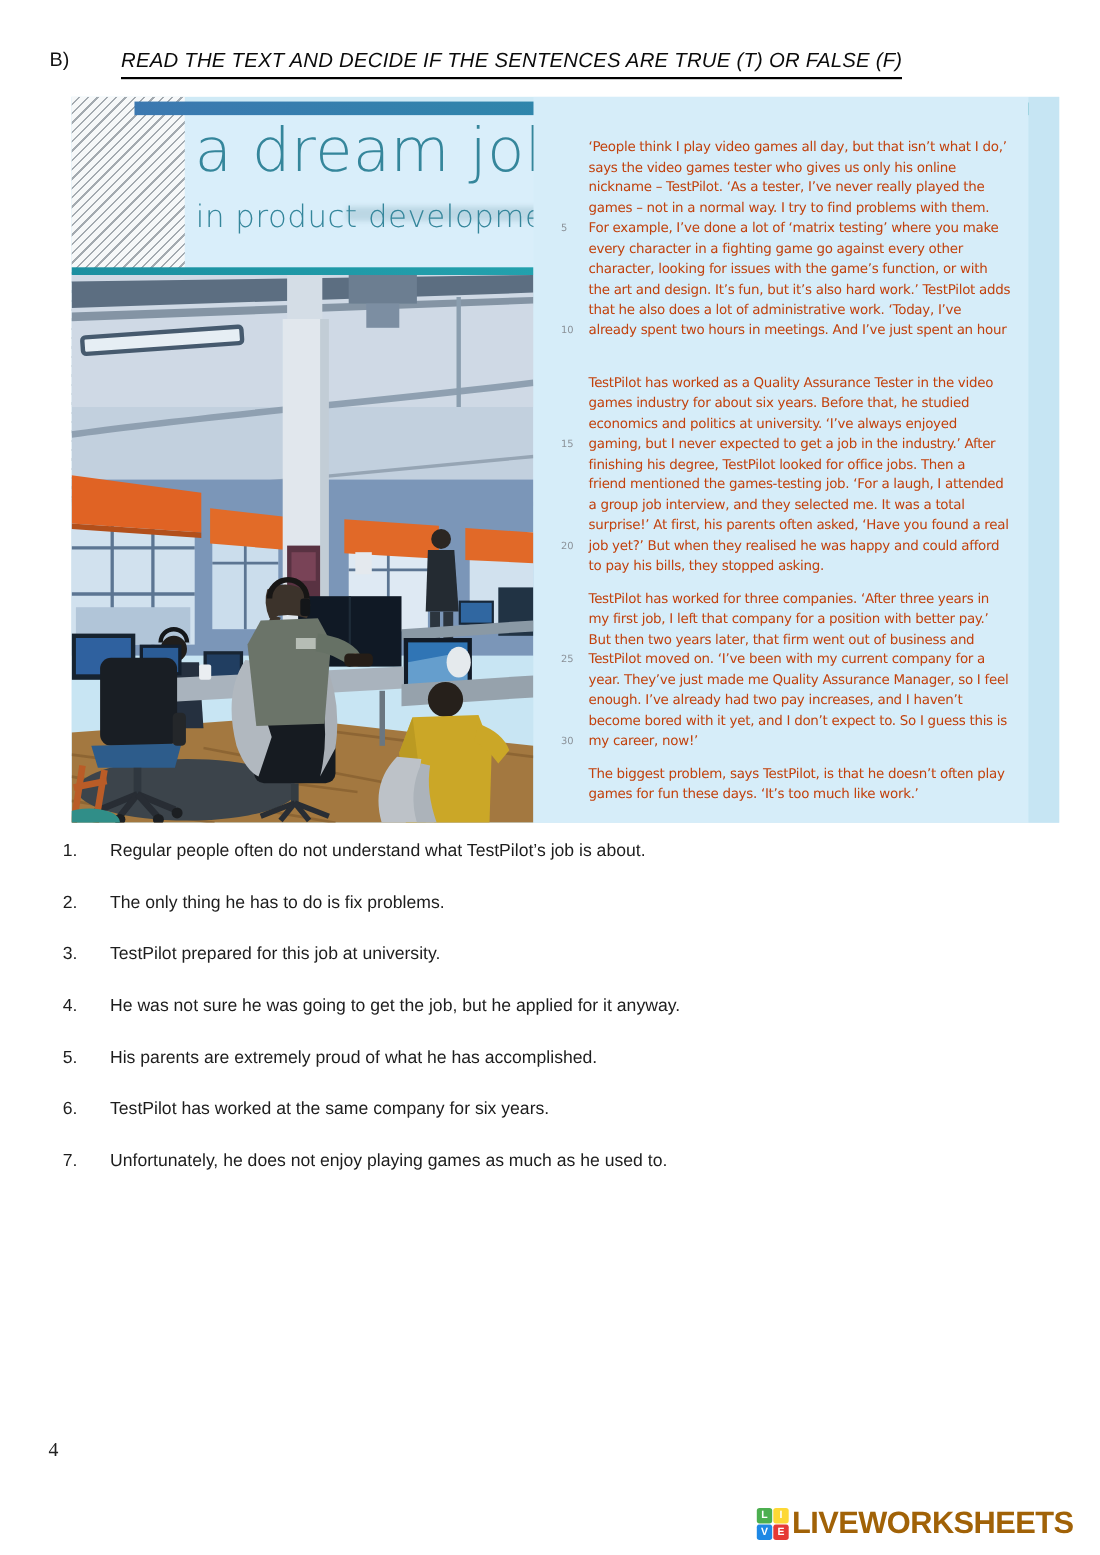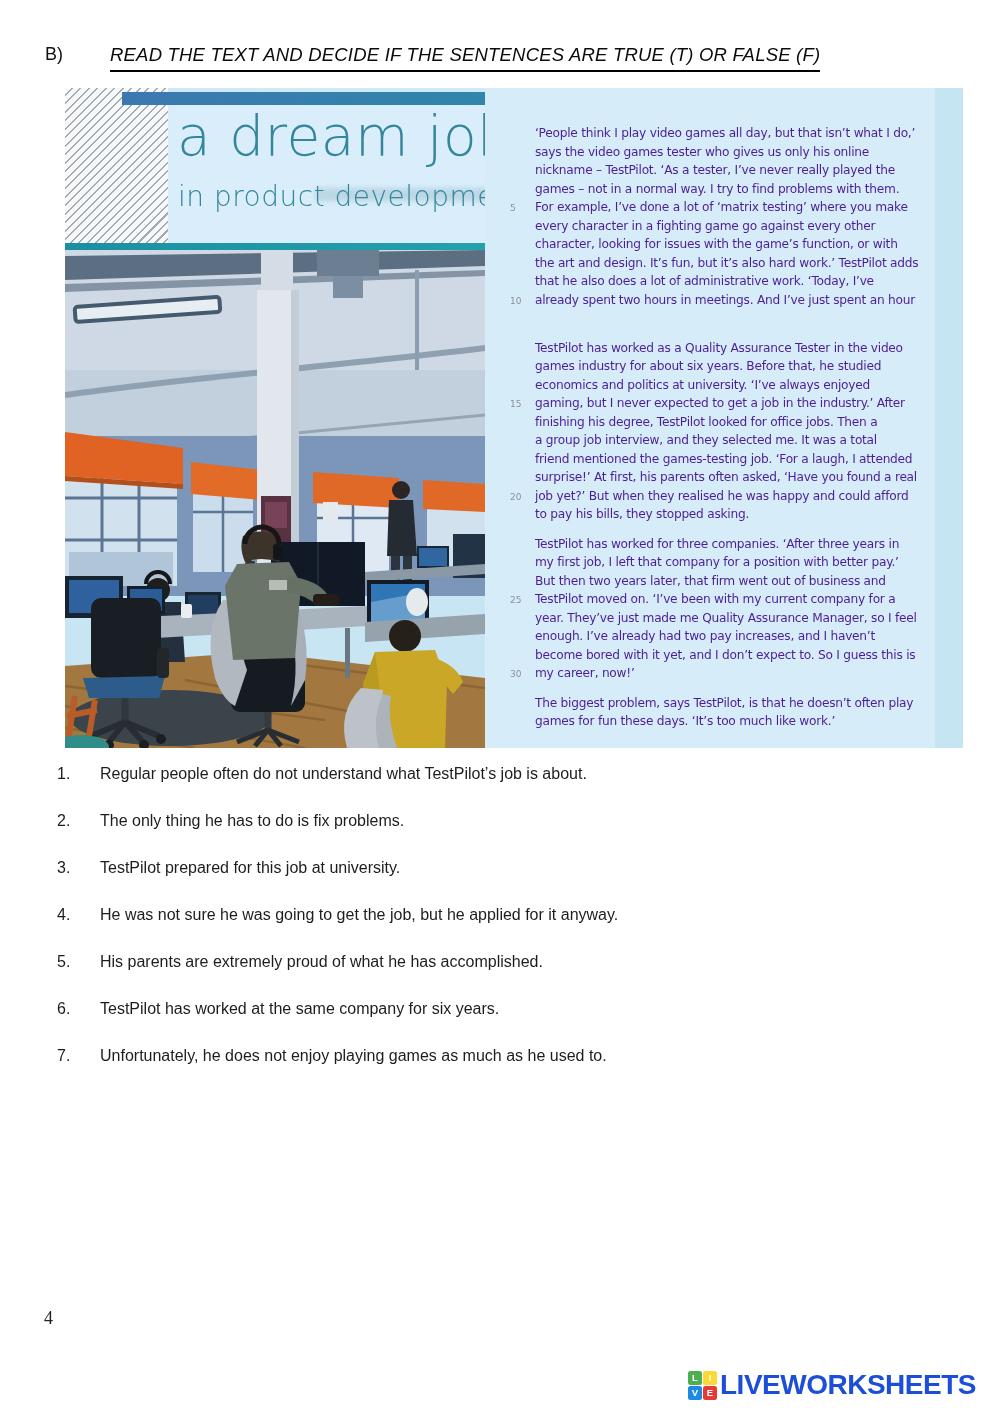--- a/index.html
+++ b/index.html
@@ -29,36 +29,36 @@
   .photo{position:absolute;left:0;top:162px;width:420px;height:498px;display:block;}
   .rightcol{position:absolute;left:420px;top:0;width:450px;height:660px;background:#d6edf9;}
   .edgestrip{position:absolute;left:870px;top:0;width:28px;height:660px;background:#c6e5f3;}
   .smudge{position:absolute;filter:blur(2.5px);background:rgba(104,150,166,.26);border-radius:3px;}
 
   .article{position:absolute;left:445px;top:36px;width:450px;}
   .para{margin-bottom:11px;}
   .line{display:flex;height:18.5px;align-items:flex-start;}
   .lineno{flex:0 0 25px;font-size:9px;color:#8a9097;padding-top:5px;font-family:"DejaVu Sans",sans-serif;}
   .linetext{font-family:"DejaVu Sans",sans-serif;font-size:12.2px;line-height:18.5px;
-            letter-spacing:-0.25px;color:#4c1d95;white-space:nowrap;}
+            letter-spacing:-0.25px;color:#c2410c;white-space:nowrap;}
 
   
   .questions{position:absolute;left:57px;top:762px;width:850px;}
   .question{display:flex;margin-bottom:22.5px;font-size:16px;line-height:24.5px;color:#1d1d1d;}
   .qnum{flex:0 0 27px;}
   .qtext{flex:1;margin-left:16px;}
 
   
   .pagenum{position:absolute;left:44px;top:1308px;font-family:"Liberation Serif",serif;
            font-size:18px;color:#222;}
   .footer{position:absolute;left:688px;top:1369px;display:flex;align-items:center;gap:3px;}
   .logogrid{display:grid;grid-template-columns:14px 14px;grid-auto-rows:14px;gap:1px;}
   .lsq{display:flex;align-items:center;justify-content:center;color:#fff;font-size:9.5px;
        font-weight:bold;border-radius:2.5px;font-family:"Liberation Sans",sans-serif;}
-  .logotext{font-size:28px;font-weight:800;color:#1d4ed8;letter-spacing:-0.5px;
+  .logotext{font-size:28px;font-weight:800;color:#a16207;letter-spacing:-0.5px;
             font-family:"Liberation Sans",sans-serif;}
 </style>
 </head>
 <body>
 
 <div class="page">
 
   <div class="hdr">
     <span class="hdr-label">B)</span>
     <span class="hdr-title">READ THE TEXT AND DECIDE IF THE SENTENCES ARE TRUE (T) OR FALSE (F)</span>
@@ -289,25 +289,25 @@
           <div class="line">
             <span class="lineno">15</span>
             <span class="linetext">gaming, but I never expected to get a job in the industry.’ After</span>
           </div>
           <div class="line">
             <span class="lineno"></span>
             <span class="linetext">finishing his degree, TestPilot looked for office jobs. Then a</span>
           </div>
           <div class="line">
             <span class="lineno"></span>
+            <span class="linetext">friend mentioned the games-testing job. ‘For a laugh, I attended</span>
+          </div>
+          <div class="line">
+            <span class="lineno"></span>
             <span class="linetext">a group job interview, and they selected me. It was a total</span>
-          </div>
-          <div class="line">
-            <span class="lineno"></span>
-            <span class="linetext">friend mentioned the games-testing job. ‘For a laugh, I attended</span>
           </div>
           <div class="line">
             <span class="lineno"></span>
             <span class="linetext">surprise!’ At first, his parents often asked, ‘Have you found a real</span>
           </div>
           <div class="line">
             <span class="lineno">20</span>
             <span class="linetext">job yet?’ But when they realised he was happy and could afford</span>
           </div>
           <div class="line">

